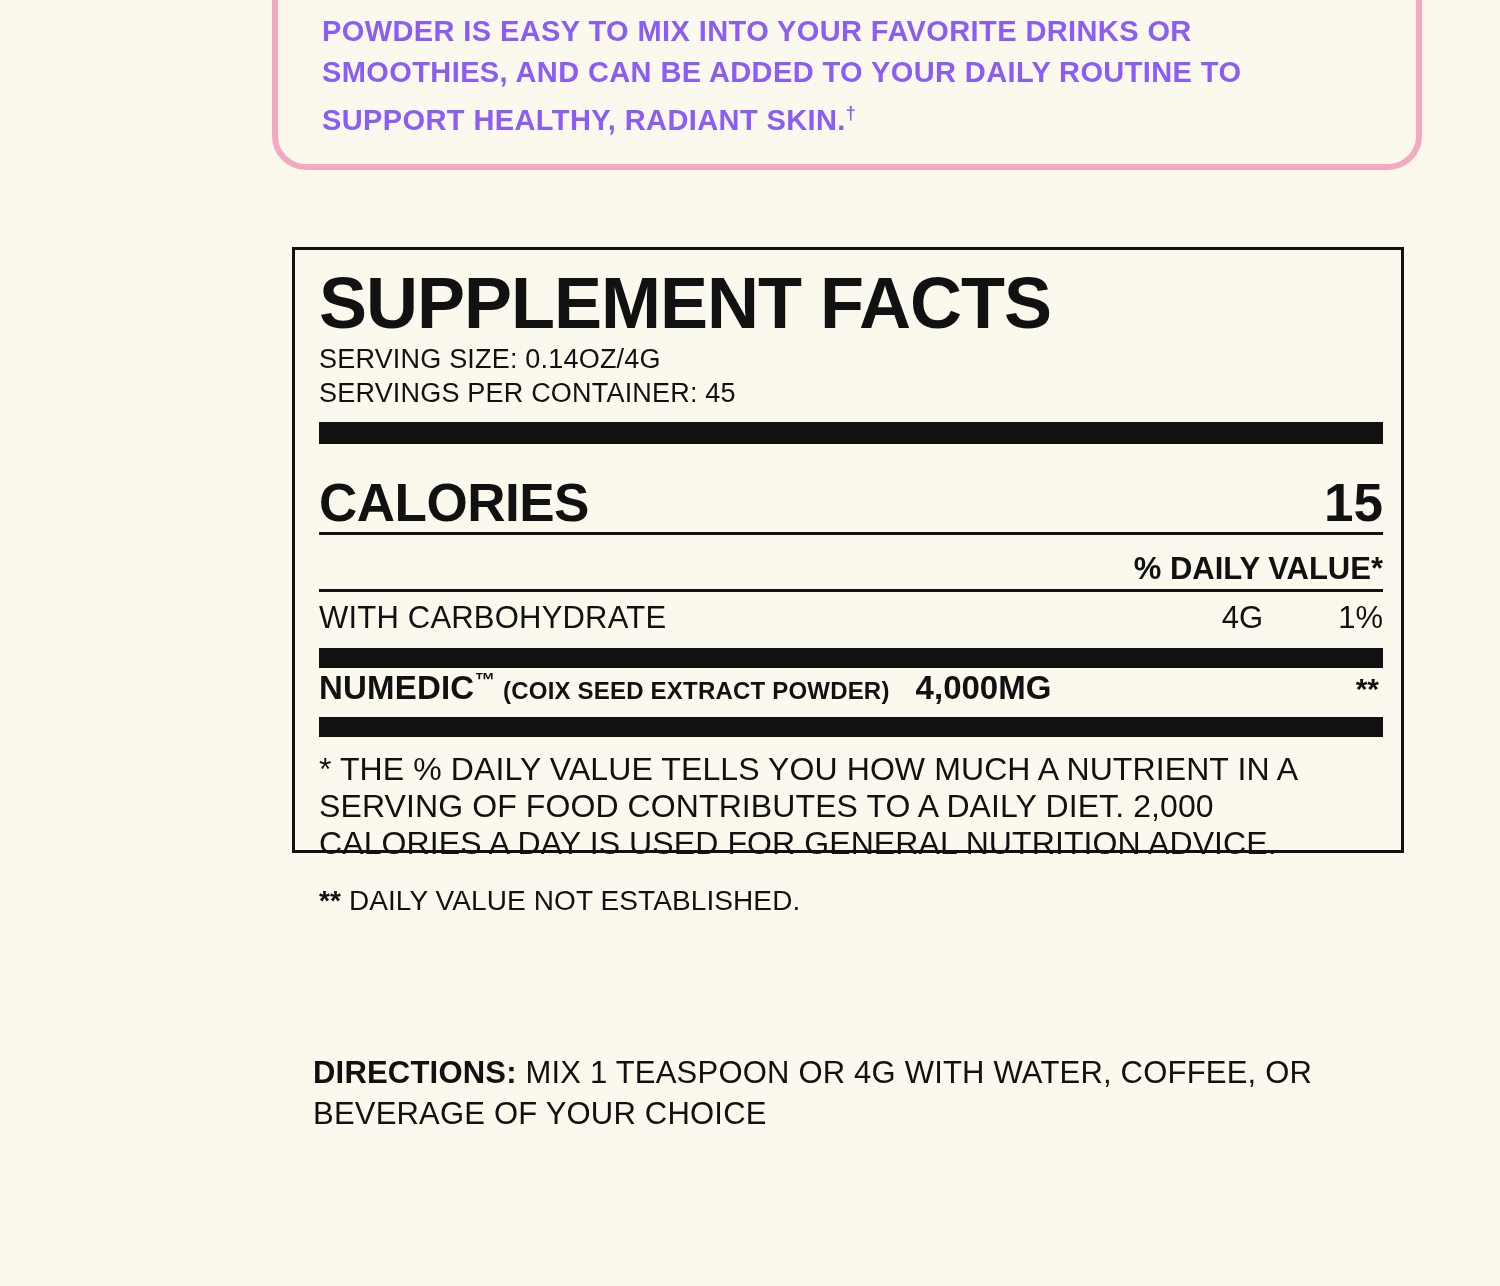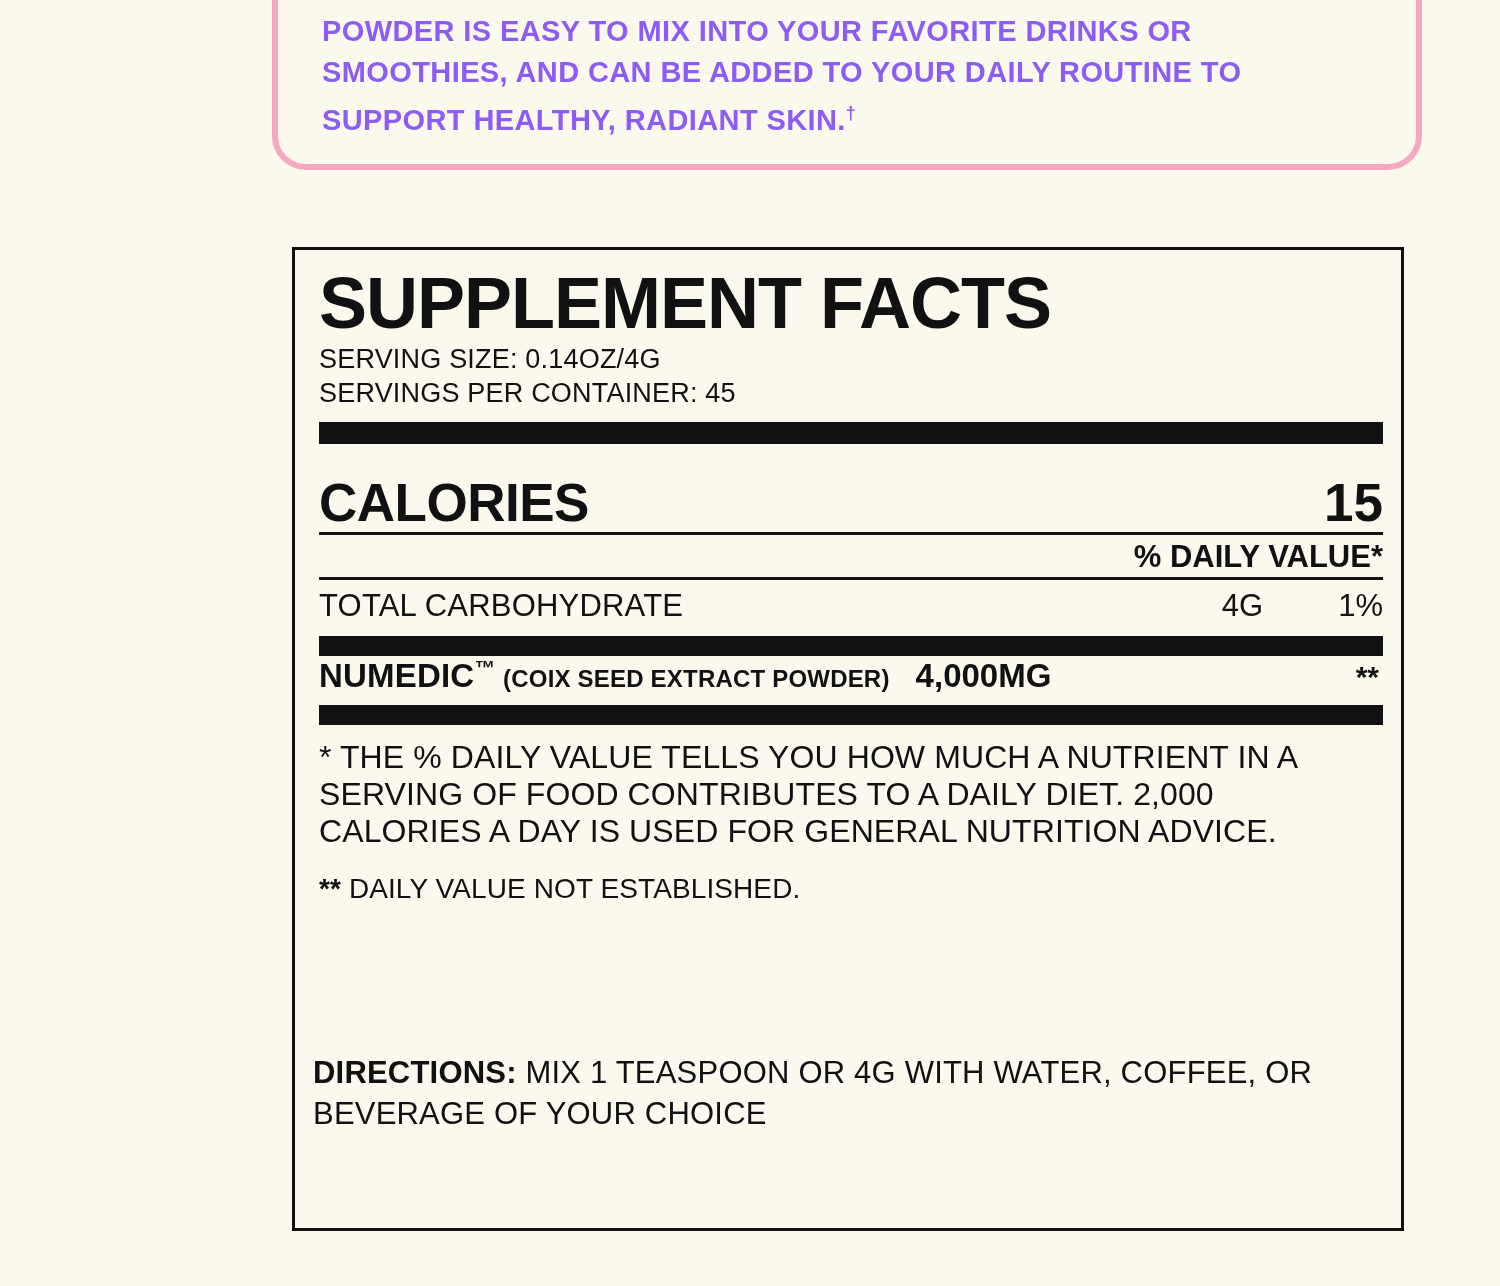--- a/index.html
+++ b/index.html
@@ -65,21 +65,21 @@
     font-size: 0.62em;
     vertical-align: super;
   }
 
   
   .sf-panel {
     position: absolute;
     left: 292px;
     top: 247px;
     width: 1112px;
-    height: 984px;
+    height: 606px;
     border: 3px solid #111111;
     background: #fbf9ee;
     box-sizing: border-box;
   }
   .sf-inner {
     position: absolute;
     left: 24px;
     right: 18px;
     top: 14px;
   }
@@ -131,21 +131,21 @@
     font-size: 53px;
     font-weight: bold;
     line-height: 58px;
     margin-top: 32px;
   }
   .dv-row {
     text-align: right;
     font-size: 31px;
     font-weight: bold;
     line-height: 40px;
-    padding-top: 2px;
+    padding-top: 14px;
   }
   .nutrient-row {
     display: flex;
     align-items: baseline;
     font-size: 31px;
     line-height: 44px;
     padding-top: 4px;
     padding-bottom: 2px;
   }
   .nutrient-name {
@@ -268,21 +268,21 @@
     <div class="cal-row">
       <div class="cal-label">CALORIES</div>
       <div class="cal-value">15</div>
     </div>
 
     <div class="rule-thin"></div>
     <div class="dv-row">% DAILY VALUE*</div>
     <div class="rule-thin"></div>
 
     <div class="nutrient-row">
-      <div class="nutrient-name">TOTAL CARBOHYDRATE</div>
+      <div class="nutrient-name">WITH CARBOHYDRATE</div>
       <div class="nutrient-amt">4G</div>
       <div class="nutrient-dv">1%</div>
     </div>
 
     <div class="rule-thick-2"></div>
 
     <div class="ingredient-row">
       <div class="ing-name"><span>NUMEDIC</span><span class="tm">™</span></div>
       <div class="ing-desc">(COIX SEED EXTRACT POWDER)</div>
       <div class="ing-amt">4,000MG</div>

